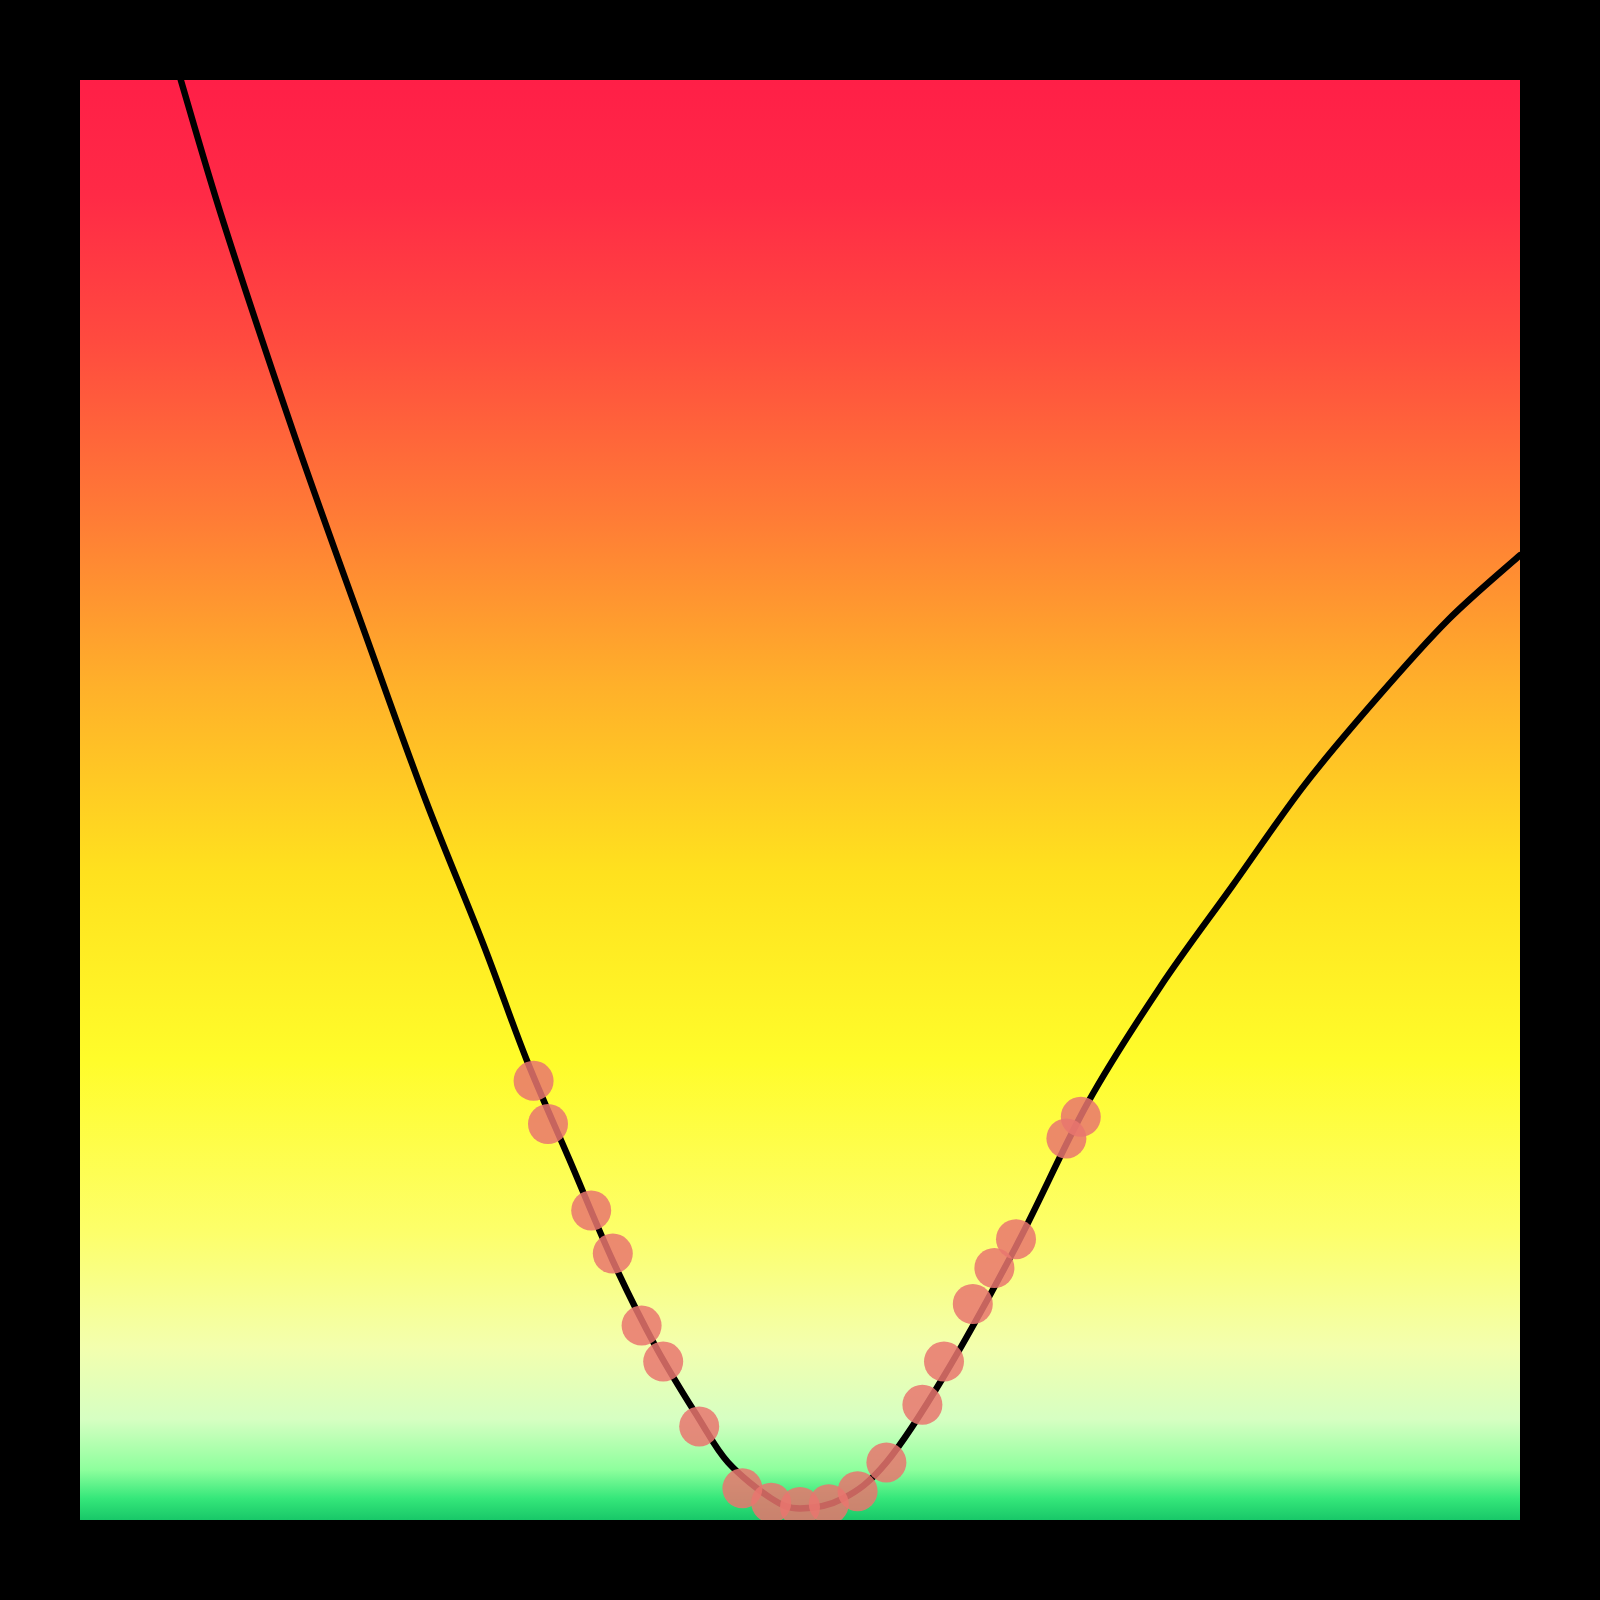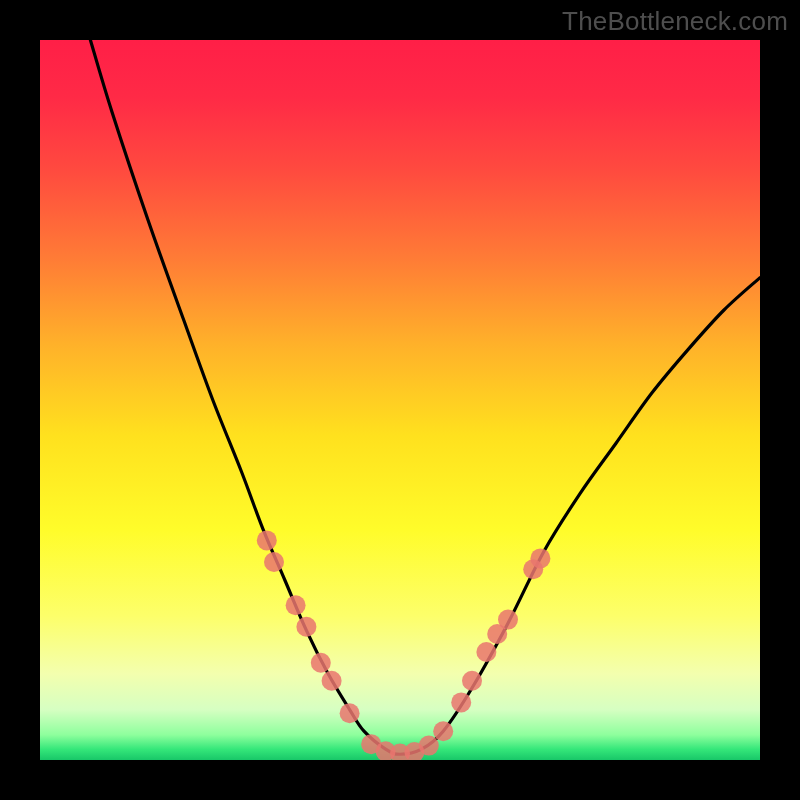--- a/index.html
+++ b/index.html
@@ -45,21 +45,20 @@
   .marker {
     fill: #e9766f;
     fill-opacity: 0.85;
     stroke: none;
   }
 </style>
 </head>
 <body>
 
 <div class="frame">
-  <div class="watermark">TheBottleneck.com</div>
 
   <div class="plot-area">
     <svg class="gradient" viewBox="0 0 720 720" preserveAspectRatio="none">
       <defs>
         <linearGradient id="bg" x1="0" y1="0" x2="0" y2="1">
             <stop offset="0.00%" stop-color="#ff1f47"></stop>
             <stop offset="8.00%" stop-color="#ff2a46"></stop>
             <stop offset="18.00%" stop-color="#ff4a3f"></stop>
             <stop offset="30.00%" stop-color="#ff7a36"></stop>
             <stop offset="42.00%" stop-color="#ffb02a"></stop>

